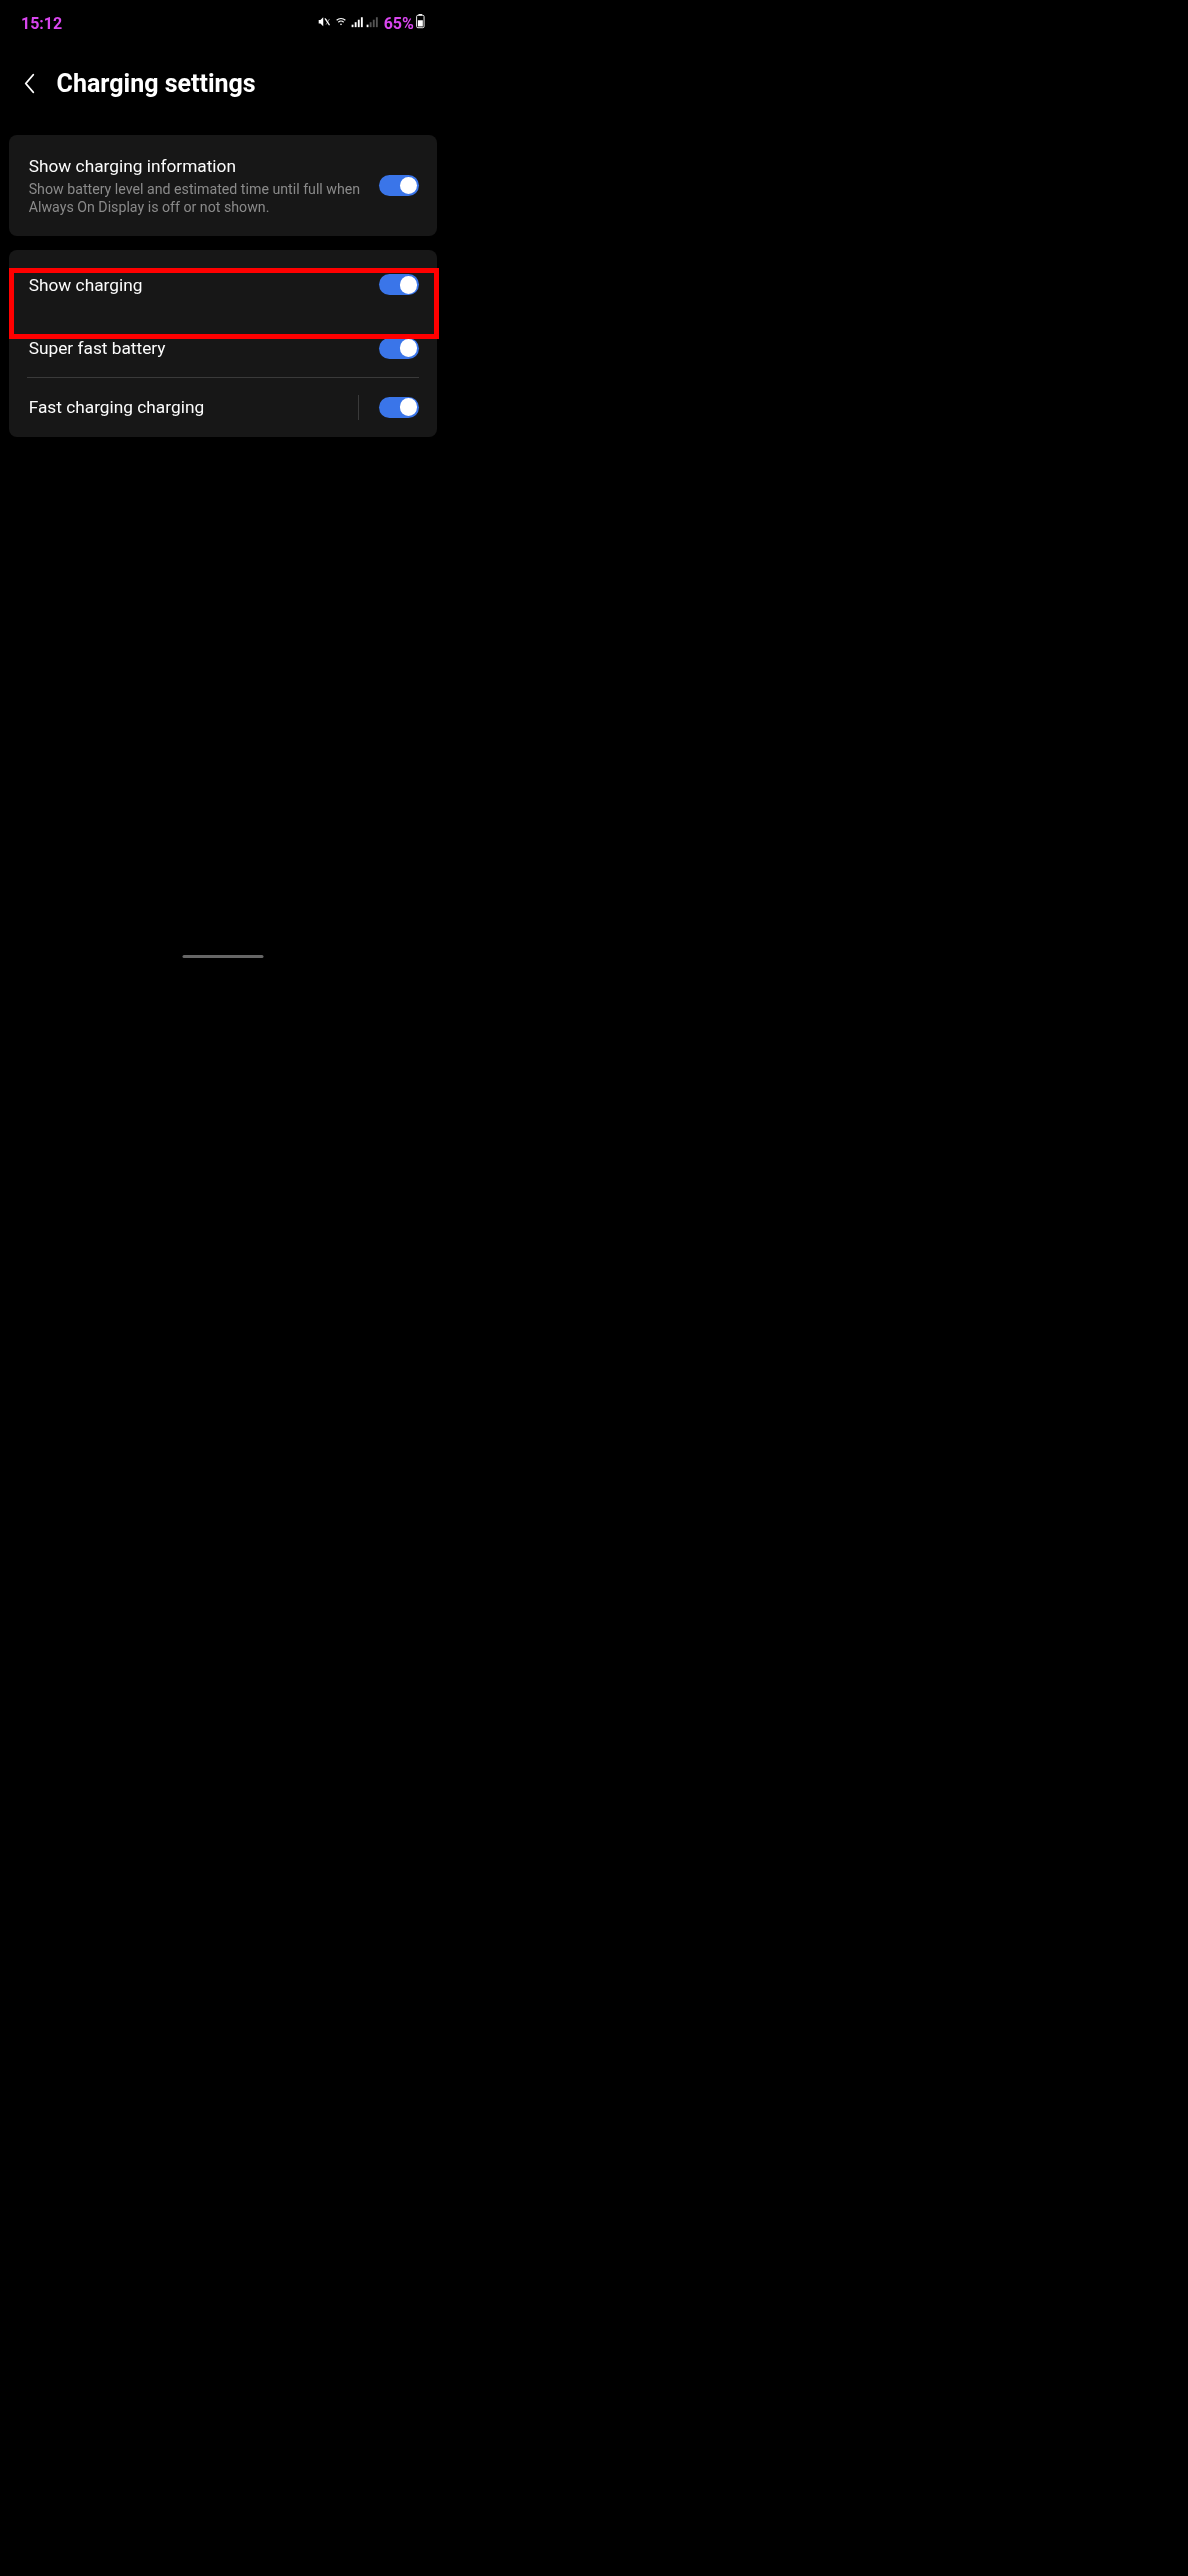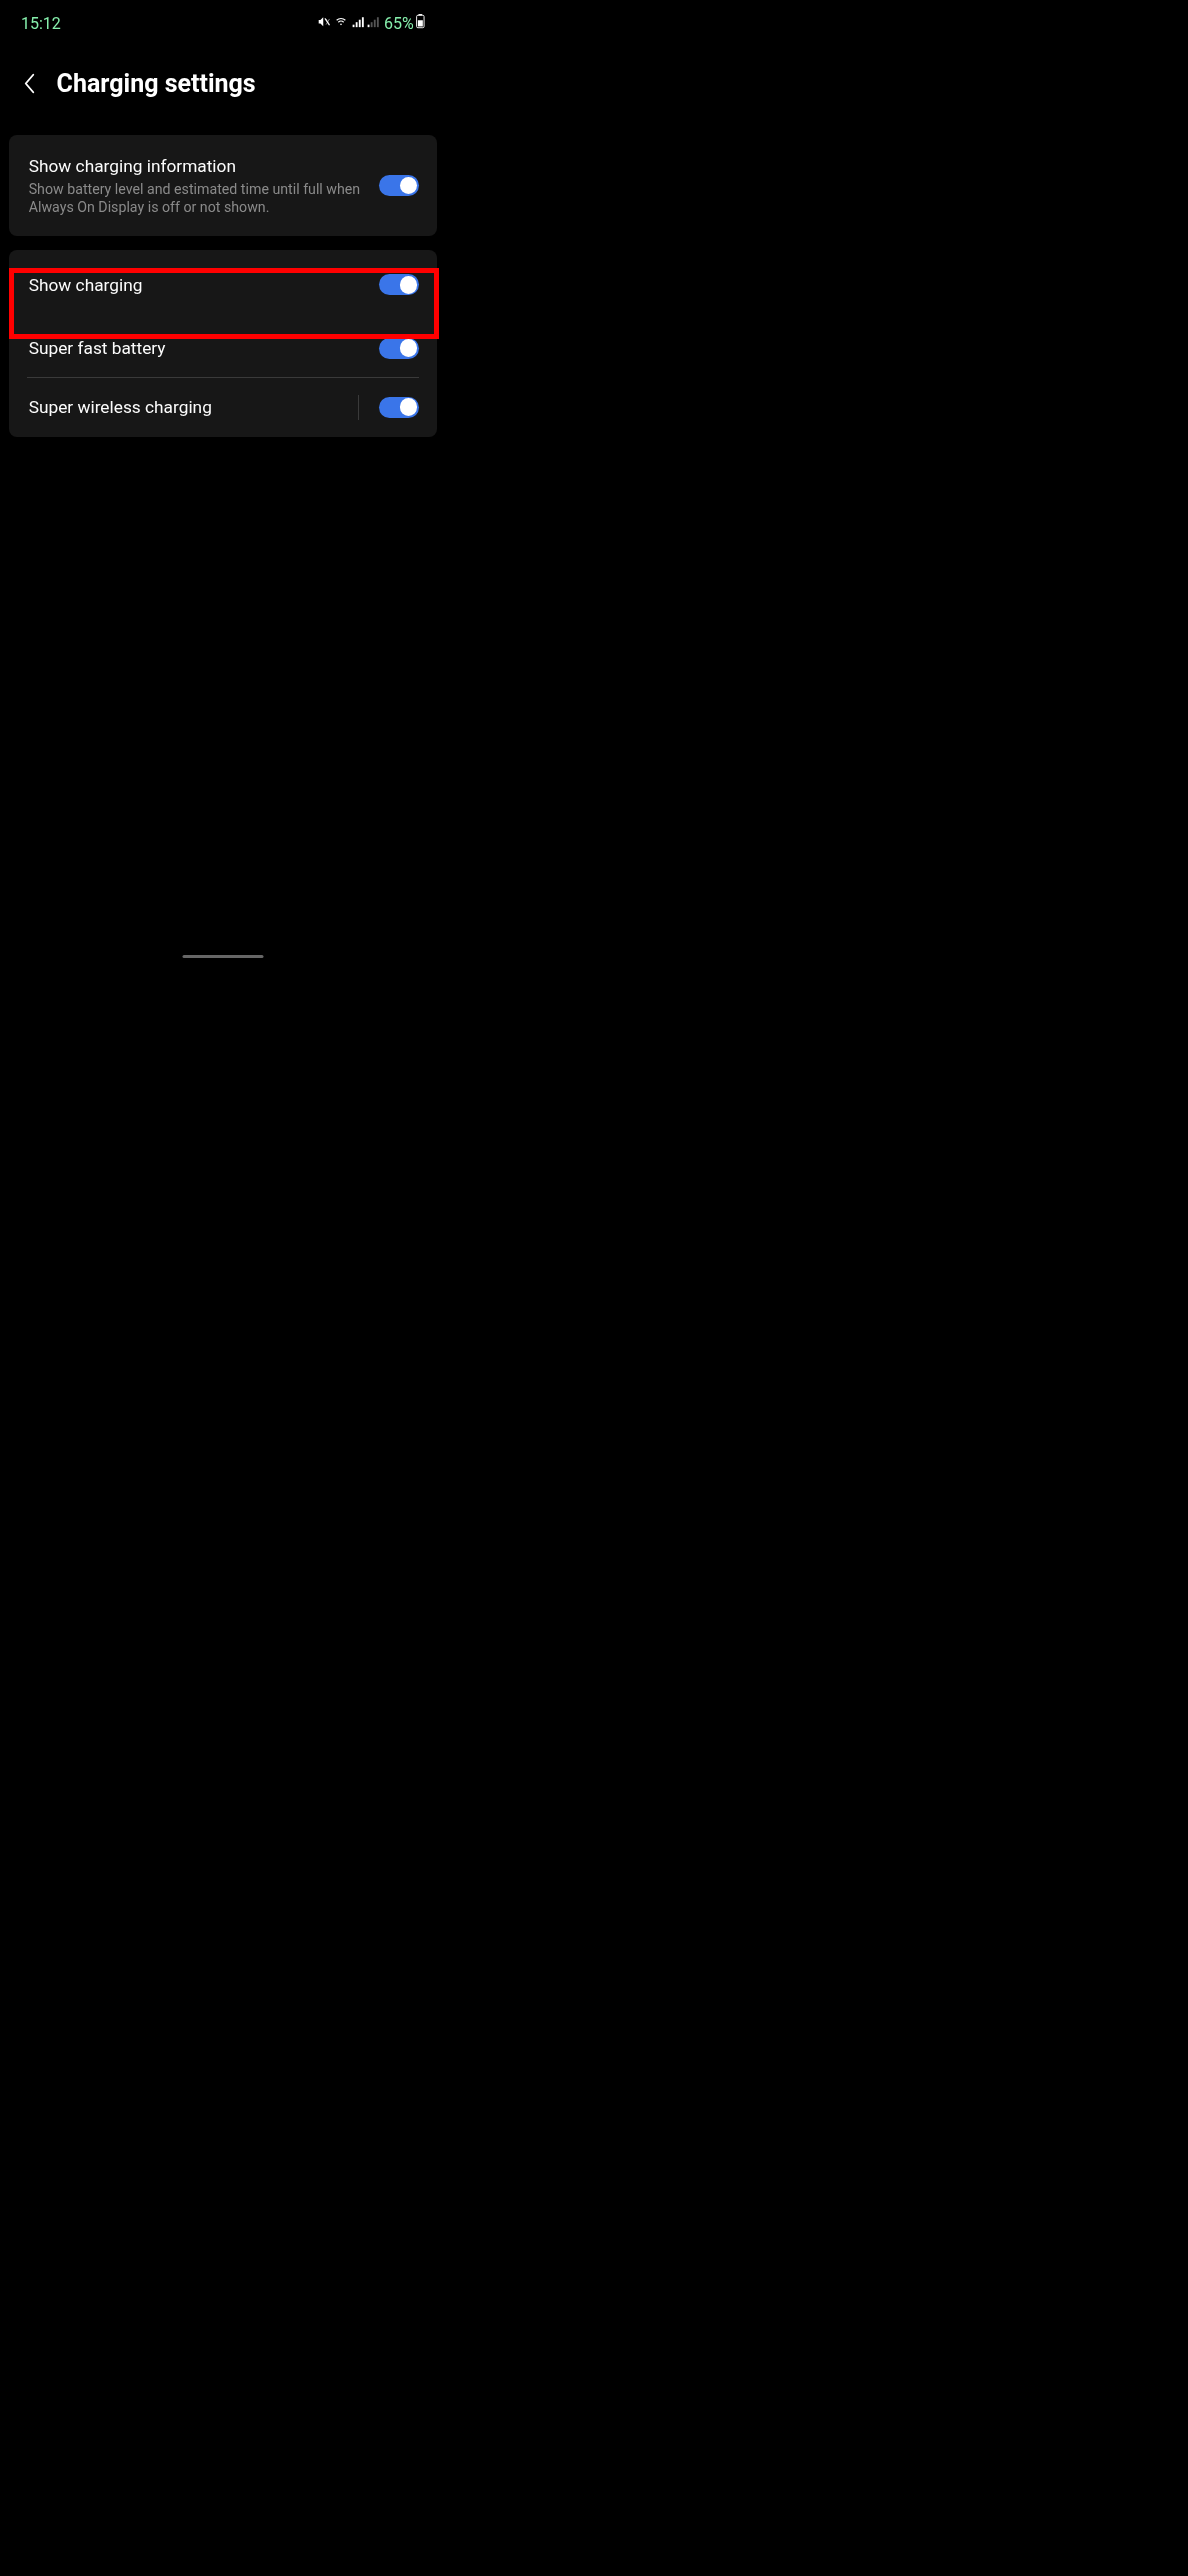--- a/index.html
+++ b/index.html
@@ -15,22 +15,22 @@
       min-height: 964px;
       position: relative;
       overflow: hidden;
     }
     .status-bar {
       display: flex;
       justify-content: space-between;
       align-items: center;
       padding: 13.6px 21px 5px 21px;
       font-size: 16px;
-      font-weight: 400;
-      color: #86efac;
+      font-weight: 700;
+      color: #d946ef;
     }
     .status-right {
       display: flex;
       align-items: center;
       gap: 2.5px;
     }
     .status-right .battery-text {
       font-size: 16px;
       margin-left: 2.5px;
     }
@@ -209,21 +209,21 @@
   </div>
   <div class="setting-row">
     <div class="setting-text">
       <div class="setting-title">Super fast battery</div>
     </div>
     <div class="toggle"></div>
   </div>
   <div class="divider"></div>
   <div class="setting-row">
     <div class="setting-text">
-      <div class="setting-title">Super wireless charging</div>
+      <div class="setting-title">Fast charging charging</div>
     </div>
     <div class="vert-divider"></div>
     <div class="toggle"></div>
   </div>
 </div>
 
 <div class="highlight-box" style="top:268px; left:8.7px; width:430px; height:71px;"></div>
 
 <div class="nav-handle"></div>
 

